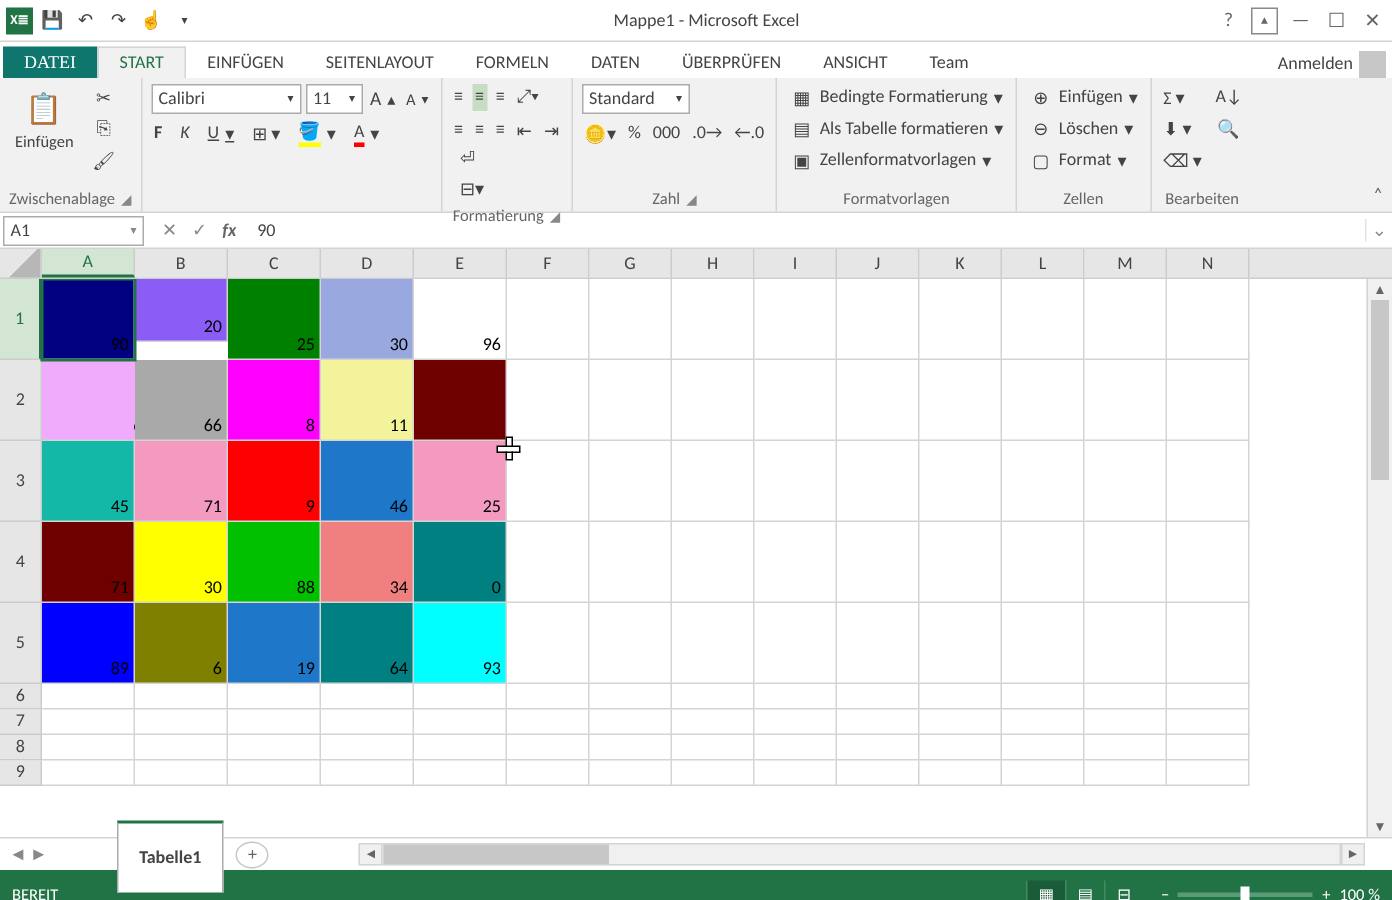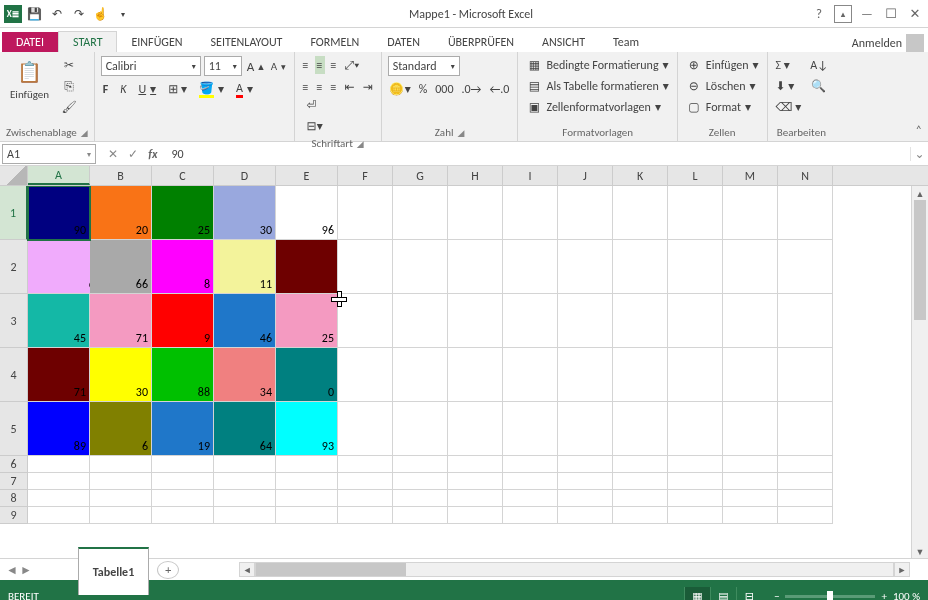--- a/index.html
+++ b/index.html
@@ -8,21 +8,21 @@
 
 .titlebar { height: 28px; background: #fff; display: flex; align-items: center; padding: 0 4px; border-bottom: 1px solid #d4d4d4;}
 .titlebar .qat { display:flex; gap:4px; align-items:center; }
 .titlebar .qat .qi { width:18px; height:18px; display:flex; align-items:center; justify-content:center; font-size:12px; color:#444;}
 .titlebar .title { flex:1; text-align:center; font-size:12px; color:#444;}
 .titlebar .winctl { display:flex; gap:6px; align-items:center;}
 .titlebar .winctl span { width:18px; height:18px; display:flex; align-items:center; justify-content:center; font-size:13px; color:#666;}
 
 
 .ribbontabs { height: 24px; display:flex; align-items:flex-end; background:#fff; padding-left:2px;}
-.ribbontabs .filetab { background:#be185d; color:#fff; padding:3px 14px; font-size:12px;}
+.ribbontabs .filetab { background:#0f766e; color:#fff; padding:3px 14px; font-size:12px;font-family:Liberation Serif, serif;}
 .ribbontabs .tab { padding:3px 14px; font-size:12px; cursor:pointer; color:#444;}
 .ribbontabs .tab.active { color:#217346; border:1px solid #d4d4d4; border-bottom:1px solid #f1f1f1; background:#f1f1f1; position:relative; top:1px;}
 .ribbontabs .spacer { flex:1; }
 .ribbontabs .signin { font-size:12px; color:#444; padding-right:4px; display:flex; align-items:center; gap:4px;}
 .ribbontabs .signin .avatar { width:18px; height:18px; background:#c7c7c7;}
 
 
 .ribbon { height: 90px; background:#f1f1f1; border-bottom:1px solid #d4d4d4; display:flex; position:relative;}
 .ribbon .group { border-right:1px solid #d4d4d4; padding:4px 6px 2px 6px; display:flex; flex-direction:column; justify-content:space-between; }
 .ribbon .group .controls { display:flex; gap:6px; align-items:flex-start;}
@@ -186,21 +186,21 @@
         <span class="smallbtn">≡</span>
         <span class="smallbtn">≡</span>
         <span class="smallbtn">⇤</span>
         <span class="smallbtn">⇥</span>
       </div>
     </div>
     <div class="smallcol" style="margin-left:4px;">
       <span class="smallbtn">⏎</span>
       <span class="smallbtn">⊟▾</span>
     </div>
-    <div class="label"><span>Schriftart</span><span class="dlg">◢</span></div>
+    <div class="label"><span>Formatierung</span><span class="dlg">◢</span></div>
   </div>
 
   <div class="group">
     <div class="controls" style="flex-direction:column;gap:4px;">
       <div class="fontname" style="width:72px;">
           <span>Standard</span>
           <span style="font-size:8px;">▾</span>
         </div>
       <div style="display:flex;gap:4px;">
         <span class="smallbtn">🪙▾</span>
@@ -291,21 +291,21 @@
         <div class="rowhdr" style="height: 54px;">3</div>
         <div class="rowhdr" style="height: 54px;">4</div>
         <div class="rowhdr" style="height: 54px;">5</div>
         <div class="rowhdr" style="height: 17px;">6</div>
         <div class="rowhdr" style="height: 17px;">7</div>
         <div class="rowhdr" style="height: 17px;">8</div>
         <div class="rowhdr" style="height: 17px;">9</div>
       </div>
     <div class="cells" id="cells">
         <div class="cell selcell" style="left: 0px; top: 0px; width: 62px; height: 54px; background: rgb(0, 0, 128);">90</div>
-        <div class="cell" style="left: 62px; top: 0px; width: 62px; height: 54px; background: #f97316;">20</div>
+        <div class="cell" style="left: 62px; top: 0px; width: 62px; height: 42px; background: #8b5cf6;">20</div>
         <div class="cell" style="left: 124px; top: 0px; width: 62px; height: 54px; background: rgb(0, 128, 0);">25</div>
         <div class="cell" style="left: 186px; top: 0px; width: 62px; height: 54px; background: rgb(153, 168, 222);">30</div>
         <div class="cell" style="left: 248px; top: 0px; width: 62px; height: 54px; background: rgb(255, 255, 255);">96</div>
         <div class="cell" style="left: 0px; top: 54px; width: 77px; height: 54px; background: #f0abfc;">61</div>
         <div class="cell" style="left: 62px; top: 54px; width: 62px; height: 54px; background: rgb(169, 169, 169);">66</div>
         <div class="cell" style="left: 124px; top: 54px; width: 62px; height: 54px; background: rgb(255, 0, 255);">8</div>
         <div class="cell" style="left: 186px; top: 54px; width: 62px; height: 54px; background: rgb(243, 243, 155);">11</div>
         <div class="cell" style="left: 248px; top: 54px; width: 62px; height: 54px; background: rgb(110, 0, 0);"></div>
         <div class="cell" style="left: 0px; top: 108px; width: 62px; height: 54px; background: #14b8a6;">45</div>
         <div class="cell" style="left: 62px; top: 108px; width: 62px; height: 54px; background: rgb(244, 154, 193);">71</div>

